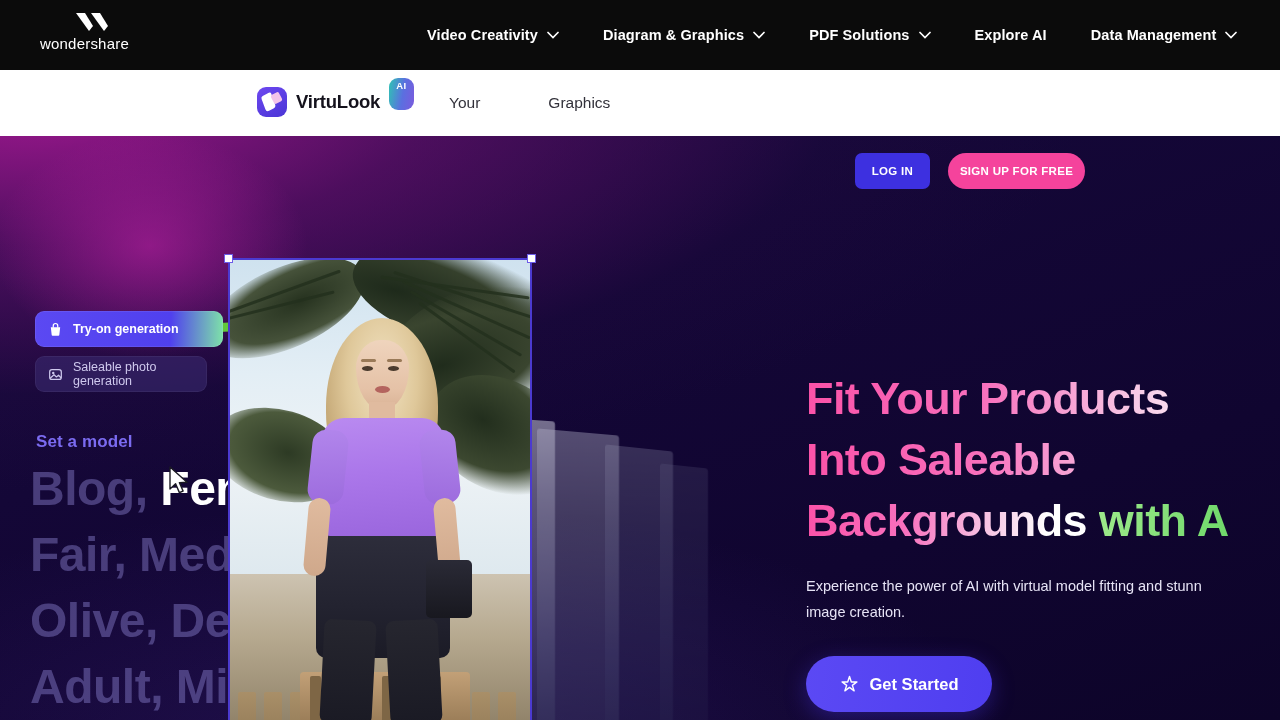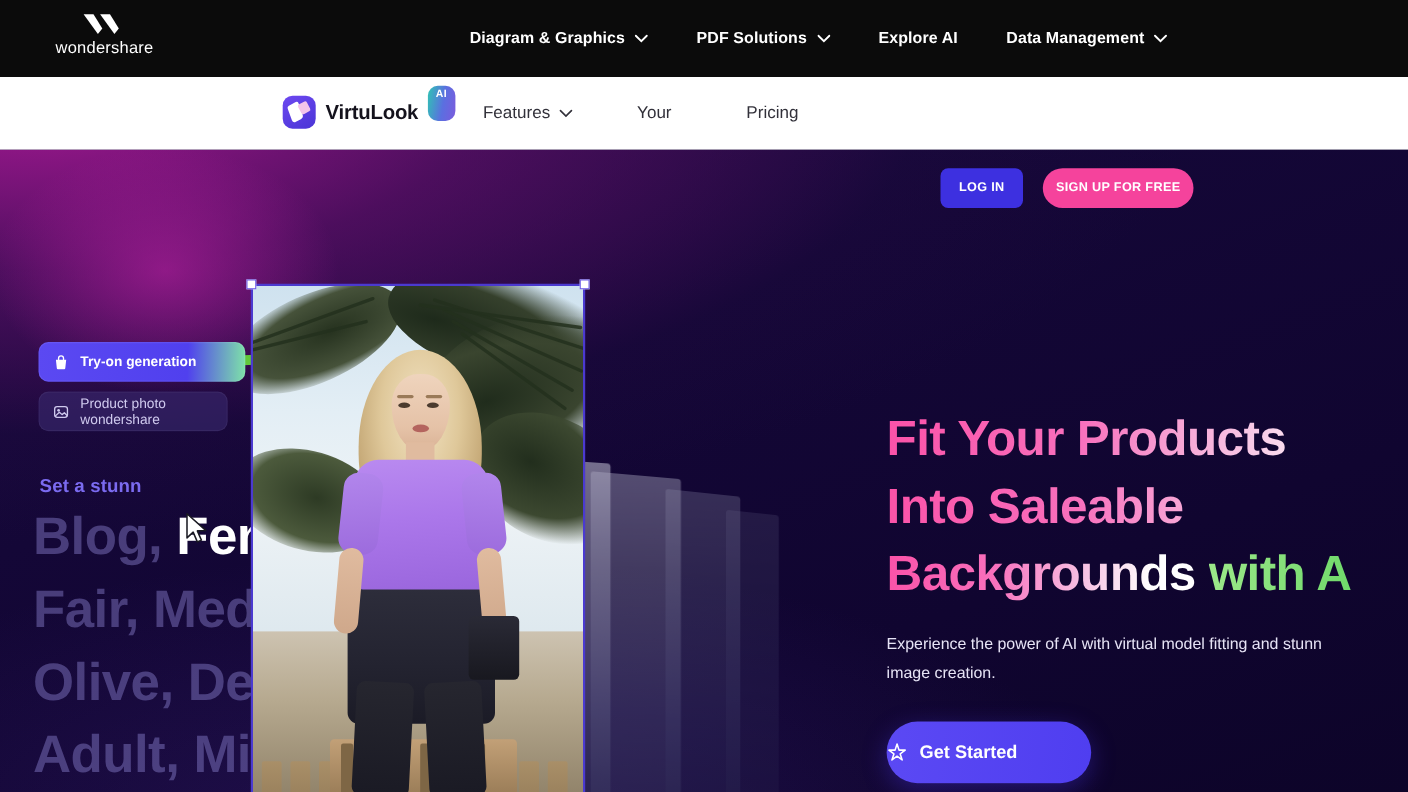--- a/index.html
+++ b/index.html
@@ -8,21 +8,21 @@
     font-family:"Liberation Sans", sans-serif;
     background:#0f0530;
     position:relative;
   }
 
   
   .topnav{
     position:absolute; top:0; left:0; width:1280px; height:70px;
     background:#0b0b0b; display:flex; align-items:center; z-index:40;
   }
-  .ws-logo{ position:absolute; left:40px; top:12px; width:110px; text-align:center; }
+  .ws-logo{ position:absolute; left:40px; top:12px; width:110px; text-align:left; }
   .ws-mark{ display:block; margin:0 auto 3px; }
   .ws-name{ color:#fff; font-size:15px; letter-spacing:.2px; font-weight:400; }
   .topnav-items{
     position:absolute; left:405px; top:0; height:70px;
     display:flex; align-items:center; gap:0;
   }
   .tn-item{
     color:#fff; font-size:14.5px; font-weight:700; letter-spacing:.1px;
     display:flex; align-items:center; gap:9px; padding:0 22px; height:70px; cursor:pointer;
     white-space:nowrap;
@@ -237,39 +237,45 @@
     background:linear-gradient(95deg,#9de88a 0%,#6fd96a 100%);
     -webkit-background-clip:text; background-clip:text; color:transparent;
   }
   .subcopy{
     margin-top:22px; font-size:14.5px; line-height:26px; color:#e6e3f5;
     width:500px; white-space:pre-line;
   }
   .btn-start{
     margin-top:31px; width:186px; height:56px; border-radius:28px;
     background:linear-gradient(95deg,#5b49f4 0%,#4f3ef0 100%);
-    display:flex; align-items:center; justify-content:flex-start; gap:11px;
+    display:flex; align-items:center; justify-content:center; gap:11px;
     color:#fff; font-size:16.5px; font-weight:700; cursor:pointer;
     box-shadow:0 6px 22px rgba(70,50,230,.38);
   }
 </style>
 </head>
 <body>
 
 <div class="topnav">
   <div class="ws-logo">
     <svg class="ws-mark" width="46" height="20" viewBox="0 0 46 20">
       <path d="M4 1 L13 1 L21 14 L17 19 Z" fill="#fff"></path>
       <path d="M19 1 L28 1 L36 14 L32 19 Z" fill="#fff"></path>
     </svg>
     <span class="ws-name">wondershare</span>
   </div>
 
   <div class="topnav-items">
     <div class="tn-item">
+      <span>Video Creativity</span>
+      <svg class="chev" width="12" height="8" viewBox="0 0 12 8">
+          <path d="M1 1.5 L6 6.5 L11 1.5" stroke="#fff" stroke-width="1.7" fill="none" stroke-linecap="round"></path>
+        </svg>
+    </div>
+    <div class="tn-item">
       <span>Diagram &amp; Graphics</span>
       <svg class="chev" width="12" height="8" viewBox="0 0 12 8">
           <path d="M1 1.5 L6 6.5 L11 1.5" stroke="#fff" stroke-width="1.7" fill="none" stroke-linecap="round"></path>
         </svg>
     </div>
     <div class="tn-item">
       <span>PDF Solutions</span>
       <svg class="chev" width="12" height="8" viewBox="0 0 12 8">
           <path d="M1 1.5 L6 6.5 L11 1.5" stroke="#fff" stroke-width="1.7" fill="none" stroke-linecap="round"></path>
         </svg>
@@ -294,31 +300,25 @@
   <div class="brand">
     <div class="brand-icon">
       <div class="b1"></div>
         <div class="b2"></div>
     </div>
     <span class="brand-name">VirtuLook</span>
     <span class="ai-badge">AI</span>
   </div>
 
   <div class="subnav-links">
-    <div class="sn-item">
-      <span>Features</span>
-      <svg width="13" height="8" viewBox="0 0 13 8">
-          <path d="M1.5 1.5 L6.5 6.5 L11.5 1.5" stroke="#32313a" stroke-width="1.5" fill="none" stroke-linecap="round"></path>
-        </svg>
-    </div>
     <div class="sn-item" style="padding-left:34px;padding-right:34px">
       <span>Your</span>
     </div>
     <div class="sn-item" style="padding-left:34px;padding-right:34px">
-      <span>Pricing</span>
+      <span>Graphics</span>
     </div>
   </div>
 
   <div class="btn-login">LOG IN</div>
   <div class="btn-signup">SIGN UP FOR FREE</div>
 </div>
 
 <div class="hero">
   <div class="hero-glow"></div>
 
@@ -328,21 +328,21 @@
   <div class="ghost g4"></div>
 
   <div class="big-words">
     <span class="bw-line"><span>Blog, </span><span class="hl">Female,</span></span>
     <span class="bw-line">Fair, Medium,</span>
     <span class="bw-line">Olive, Deep</span>
     <span class="bw-line">Adult, Middle-aged,</span>
   </div>
   <div class="green-line"></div>
 
-  <div class="set-model">Set a stunn</div>
+  <div class="set-model">Set a model</div>
 
   <div class="sel-frame">
     <div class="sel-img">
       <div class="photo">
         <div class="sky"></div>
         <div class="deck"></div>
         <div class="plank" style="left:8px"></div>
           <div class="plank" style="left:34px"></div>
         <div class="plank" style="left:60px"></div>
           <div class="plank" style="left:86px"></div>
@@ -403,21 +403,21 @@
         <path d="M5.6 5.5V4a2.4 2.4 0 0 1 4.8 0v1.5" stroke="#fff" stroke-width="1.3" fill="none" stroke-linecap="round"></path>
       </svg>
       <span>Try-on generation</span>
     </div>
     <div class="mode-btn idle">
       <svg class="mb-ico" viewBox="0 0 16 16">
         <rect x="1.8" y="2.8" width="12.4" height="10.4" rx="2.4" stroke="#cfc9ee" stroke-width="1.3" fill="none"></rect>
         <circle cx="5.6" cy="6.4" r="1.3" fill="#cfc9ee"></circle>
         <path d="M2.6 11.8 L6.4 8.2 L9 10.6 L11.2 8.8 L13.6 11.2" stroke="#cfc9ee" stroke-width="1.3" fill="none" stroke-linecap="round" stroke-linejoin="round"></path>
       </svg>
-      <span>Product photo wondershare</span>
+      <span>Saleable photo generation</span>
     </div>
   </div>
 
   <svg class="cursor" width="22" height="30" viewBox="0 0 22 30">
     <path d="M2 1 L2 23 L7.6 17.8 L11.4 26.6 L15.1 25 L11.4 16.6 L19 16.2 Z" fill="#ffffff" stroke="#1a1a22" stroke-width="1.4" stroke-linejoin="round"></path>
   </svg>
 
   <div class="right-copy">
     <div class="headline hl-grad">Fit Your Products</div>
     <div class="headline hl-grad">Into Saleable</div>

